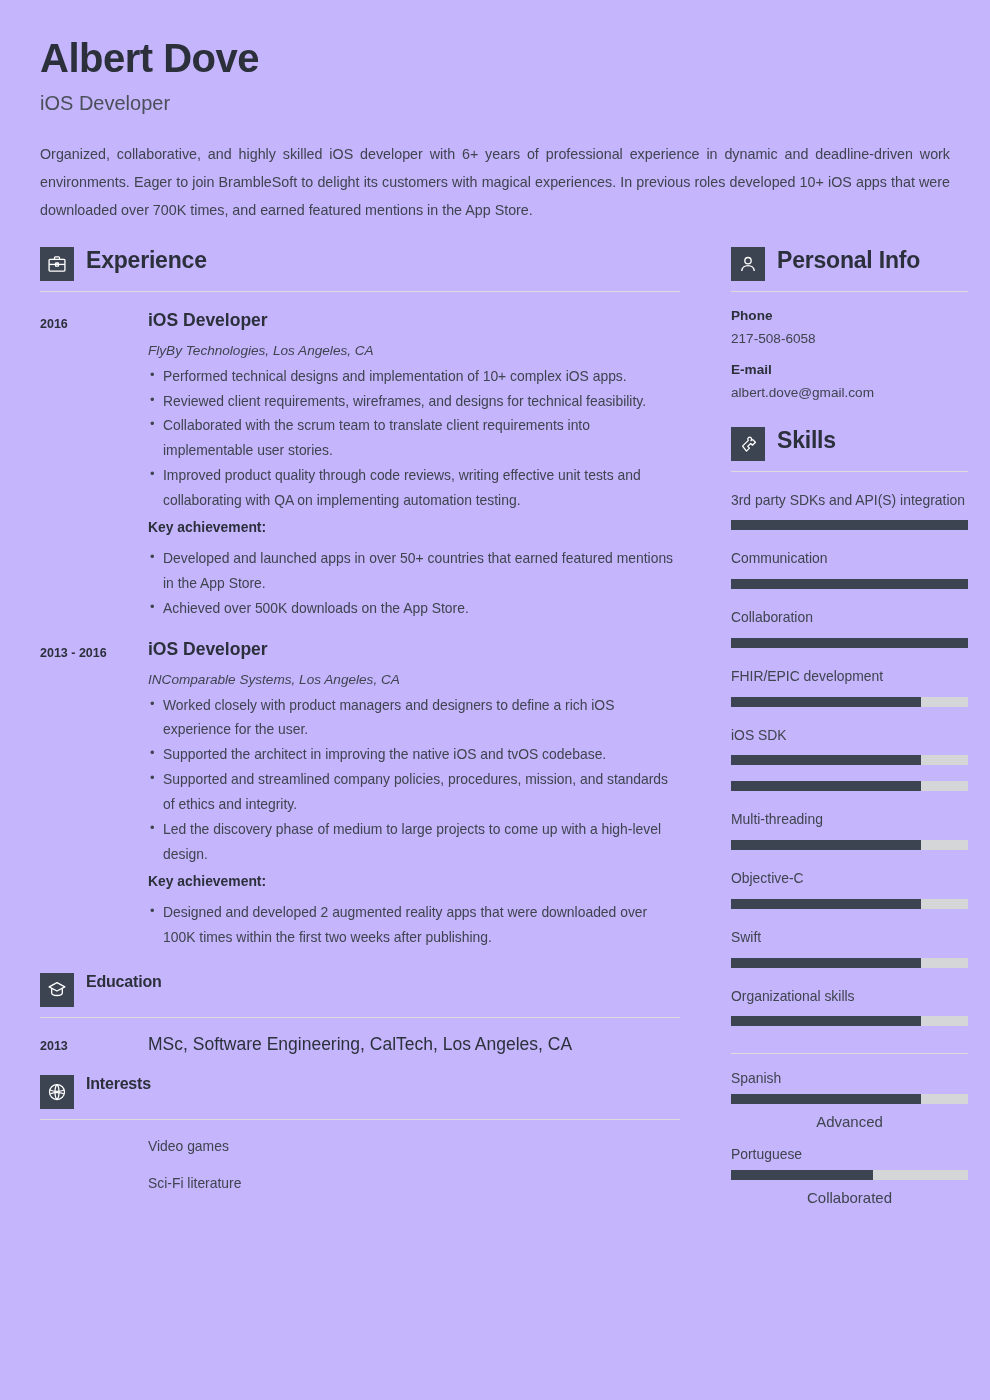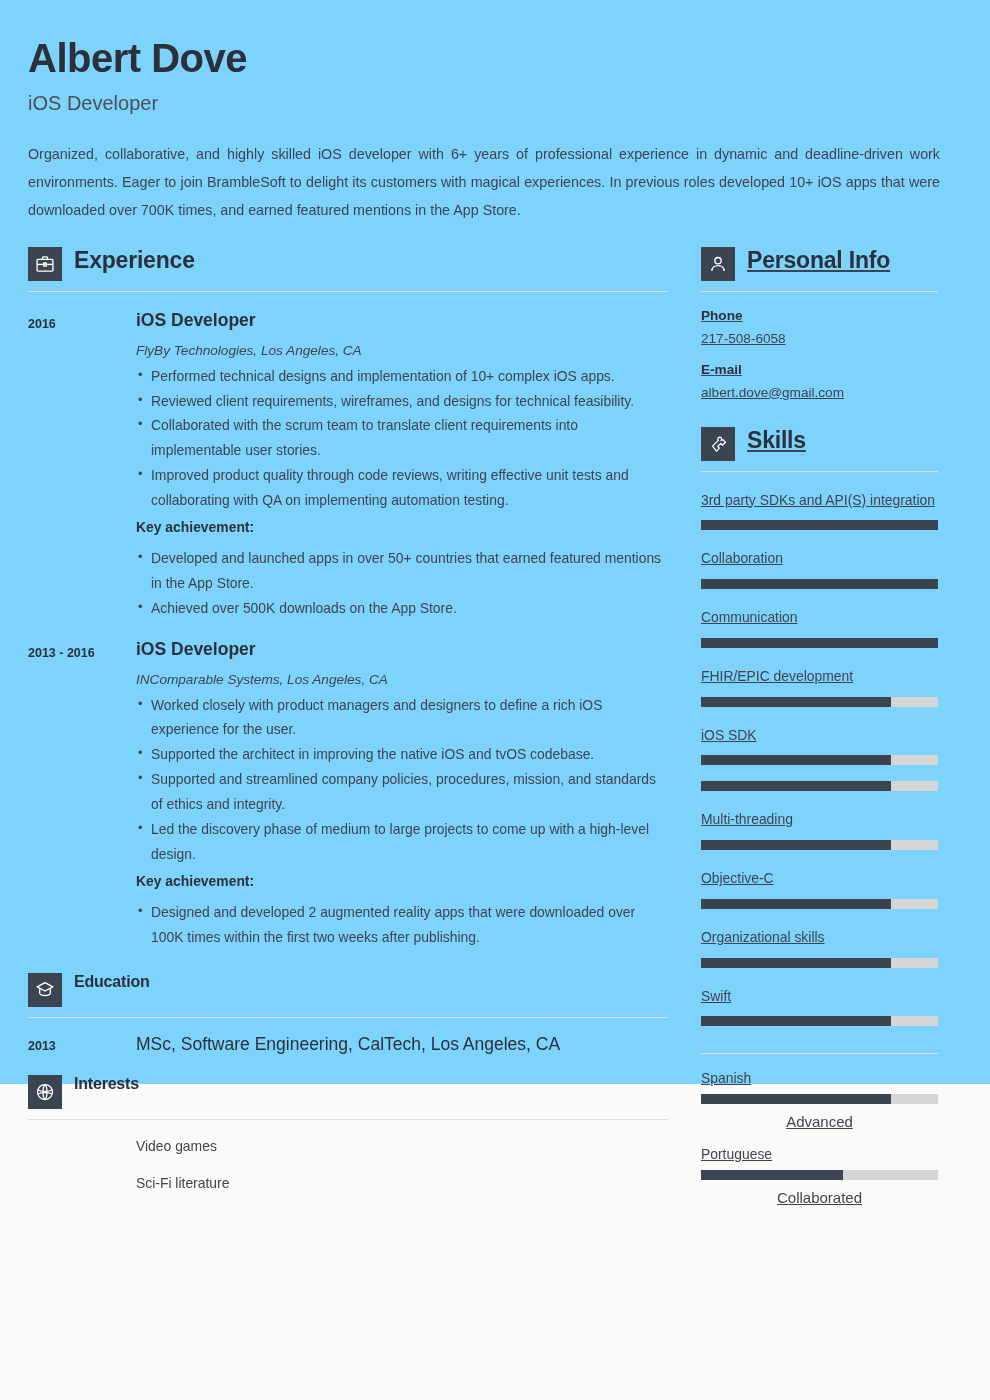--- a/index.html
+++ b/index.html
@@ -8,24 +8,24 @@
     width: 990px;
     height: 1400px;
     background: #fafafa;
     font-family: "Liberation Sans", sans-serif;
     color: #3d4451;
     -webkit-font-smoothing: antialiased;
   }
 
   .page {
     width: 990px;
-    height: 1084px;
+    height: 1400px;
     position: relative;
-    padding: 0 28px;
-    background: #7dd3fc;
+    padding: 0 40px;
+    background: #c4b5fd;
   }
 
   
   .header { padding-top: 36px; }
 
   .full-name {
     font-size: 40px;
     font-weight: bold;
     letter-spacing: -0.5px;
     color: #2b303b;
@@ -49,21 +49,21 @@
     max-width: 912px;
   }
 
   
   .columns {
     display: flex;
     margin-top: 22px;
     align-items: flex-start;
   }
   .col-left  { width: 640px; flex: 0 0 640px; }
-  .col-right { width: 237px; flex: 0 0 237px; margin-left: 33px; text-decoration: underline; }
+  .col-right { width: 237px; flex: 0 0 237px; margin-left: 51px; }
 
   
   .section-head {
     display: flex;
     gap: 12px;
   }
   .sec-icon {
     width: 34px; height: 34px;
     background: #3d4451;
     display: flex;
@@ -360,32 +360,32 @@
         </div>
         <div class="sec-rule"></div>
 
         <div class="skill">
           <div class="skill-name">3rd party SDKs and API(S) integration</div>
           <div class="bar-track">
               <div class="bar-fill" style="width: 100%;"></div>
             </div>
         </div>
         <div class="skill">
+          <div class="skill-name">Communication</div>
+          <div class="bar-track">
+              <div class="bar-fill" style="width: 100%;"></div>
+            </div>
+        </div>
+        <div class="skill">
           <div class="skill-name">Collaboration</div>
           <div class="bar-track">
               <div class="bar-fill" style="width: 100%;"></div>
             </div>
         </div>
         <div class="skill">
-          <div class="skill-name">Communication</div>
-          <div class="bar-track">
-              <div class="bar-fill" style="width: 100%;"></div>
-            </div>
-        </div>
-        <div class="skill">
           <div class="skill-name">FHIR/EPIC development</div>
           <div class="bar-track">
               <div class="bar-fill" style="width: 80%;"></div>
             </div>
         </div>
         <div class="skill">
           <div class="skill-name">iOS SDK</div>
           <div class="bar-track">
               <div class="bar-fill" style="width: 80%;"></div>
             </div>
@@ -401,27 +401,27 @@
               <div class="bar-fill" style="width: 80%;"></div>
             </div>
         </div>
         <div class="skill">
           <div class="skill-name">Objective-C</div>
           <div class="bar-track">
               <div class="bar-fill" style="width: 80%;"></div>
             </div>
         </div>
         <div class="skill">
+          <div class="skill-name">Swift</div>
+          <div class="bar-track">
+              <div class="bar-fill" style="width: 80%;"></div>
+            </div>
+        </div>
+        <div class="skill">
           <div class="skill-name">Organizational skills</div>
-          <div class="bar-track">
-              <div class="bar-fill" style="width: 80%;"></div>
-            </div>
-        </div>
-        <div class="skill">
-          <div class="skill-name">Swift</div>
           <div class="bar-track">
               <div class="bar-fill" style="width: 80%;"></div>
             </div>
         </div>
       </div>
 
       <div class="side-block">
         <div class="sec-rule"></div>
 
         <div class="lang">

